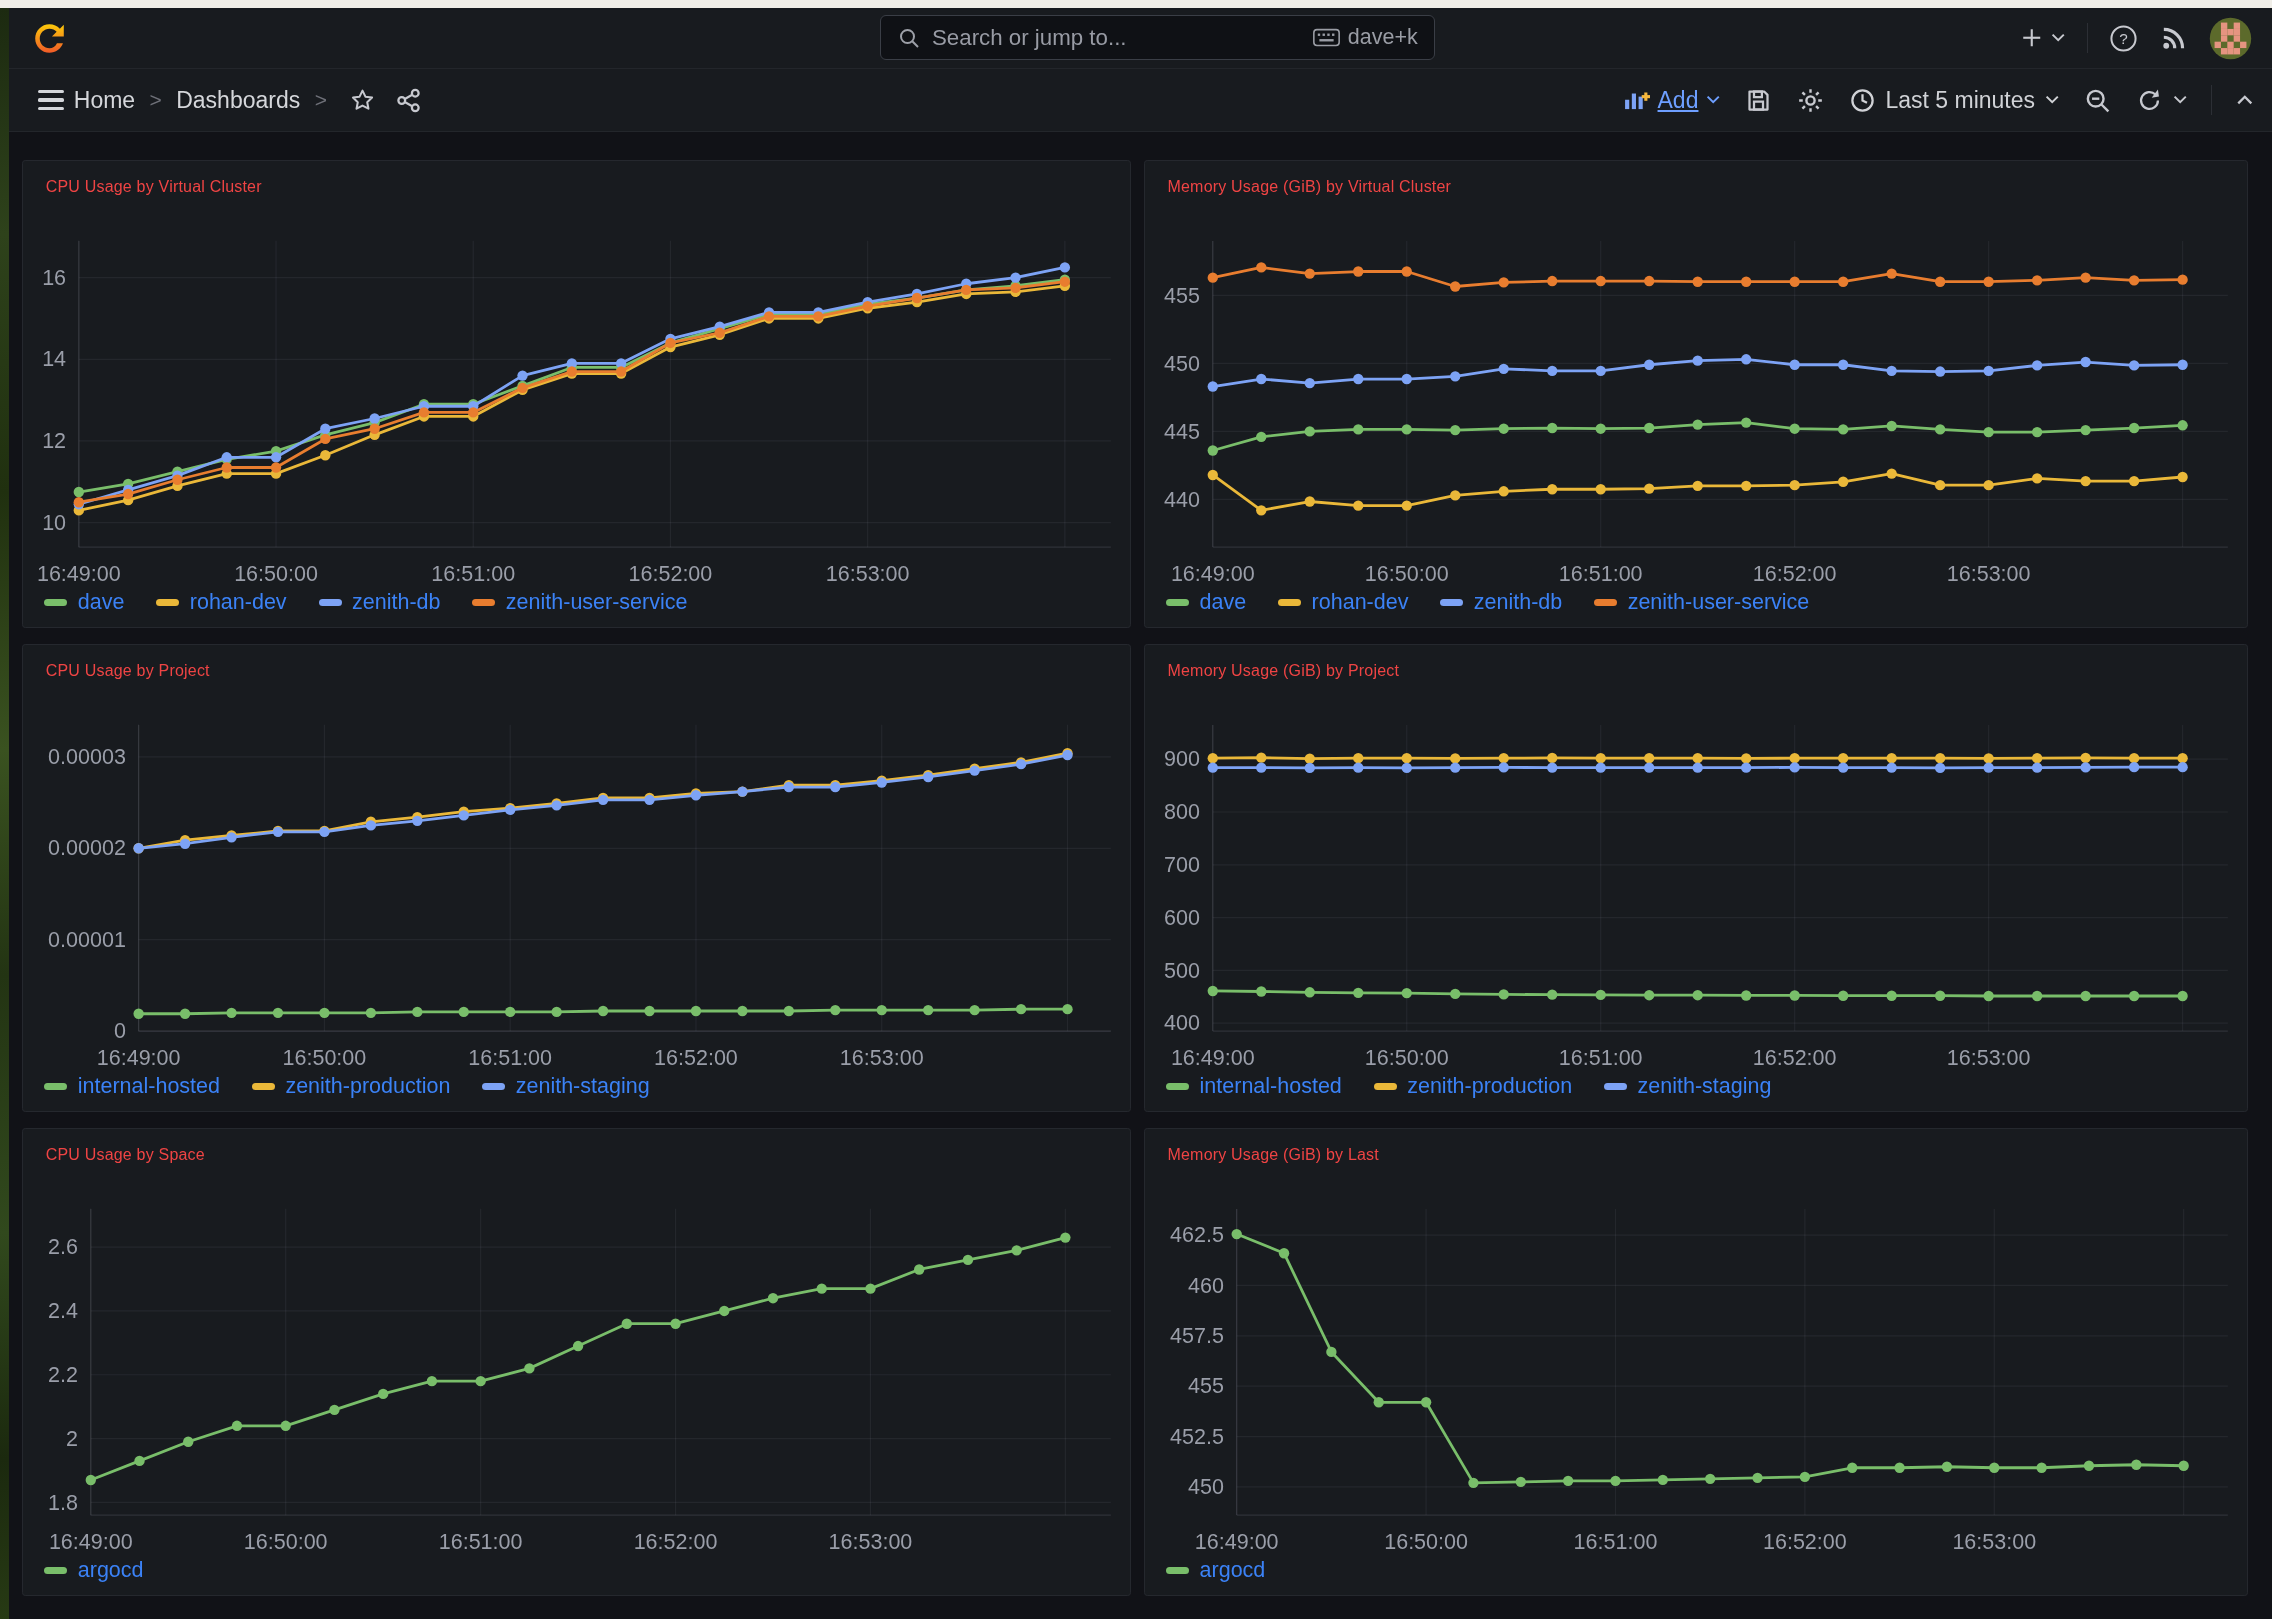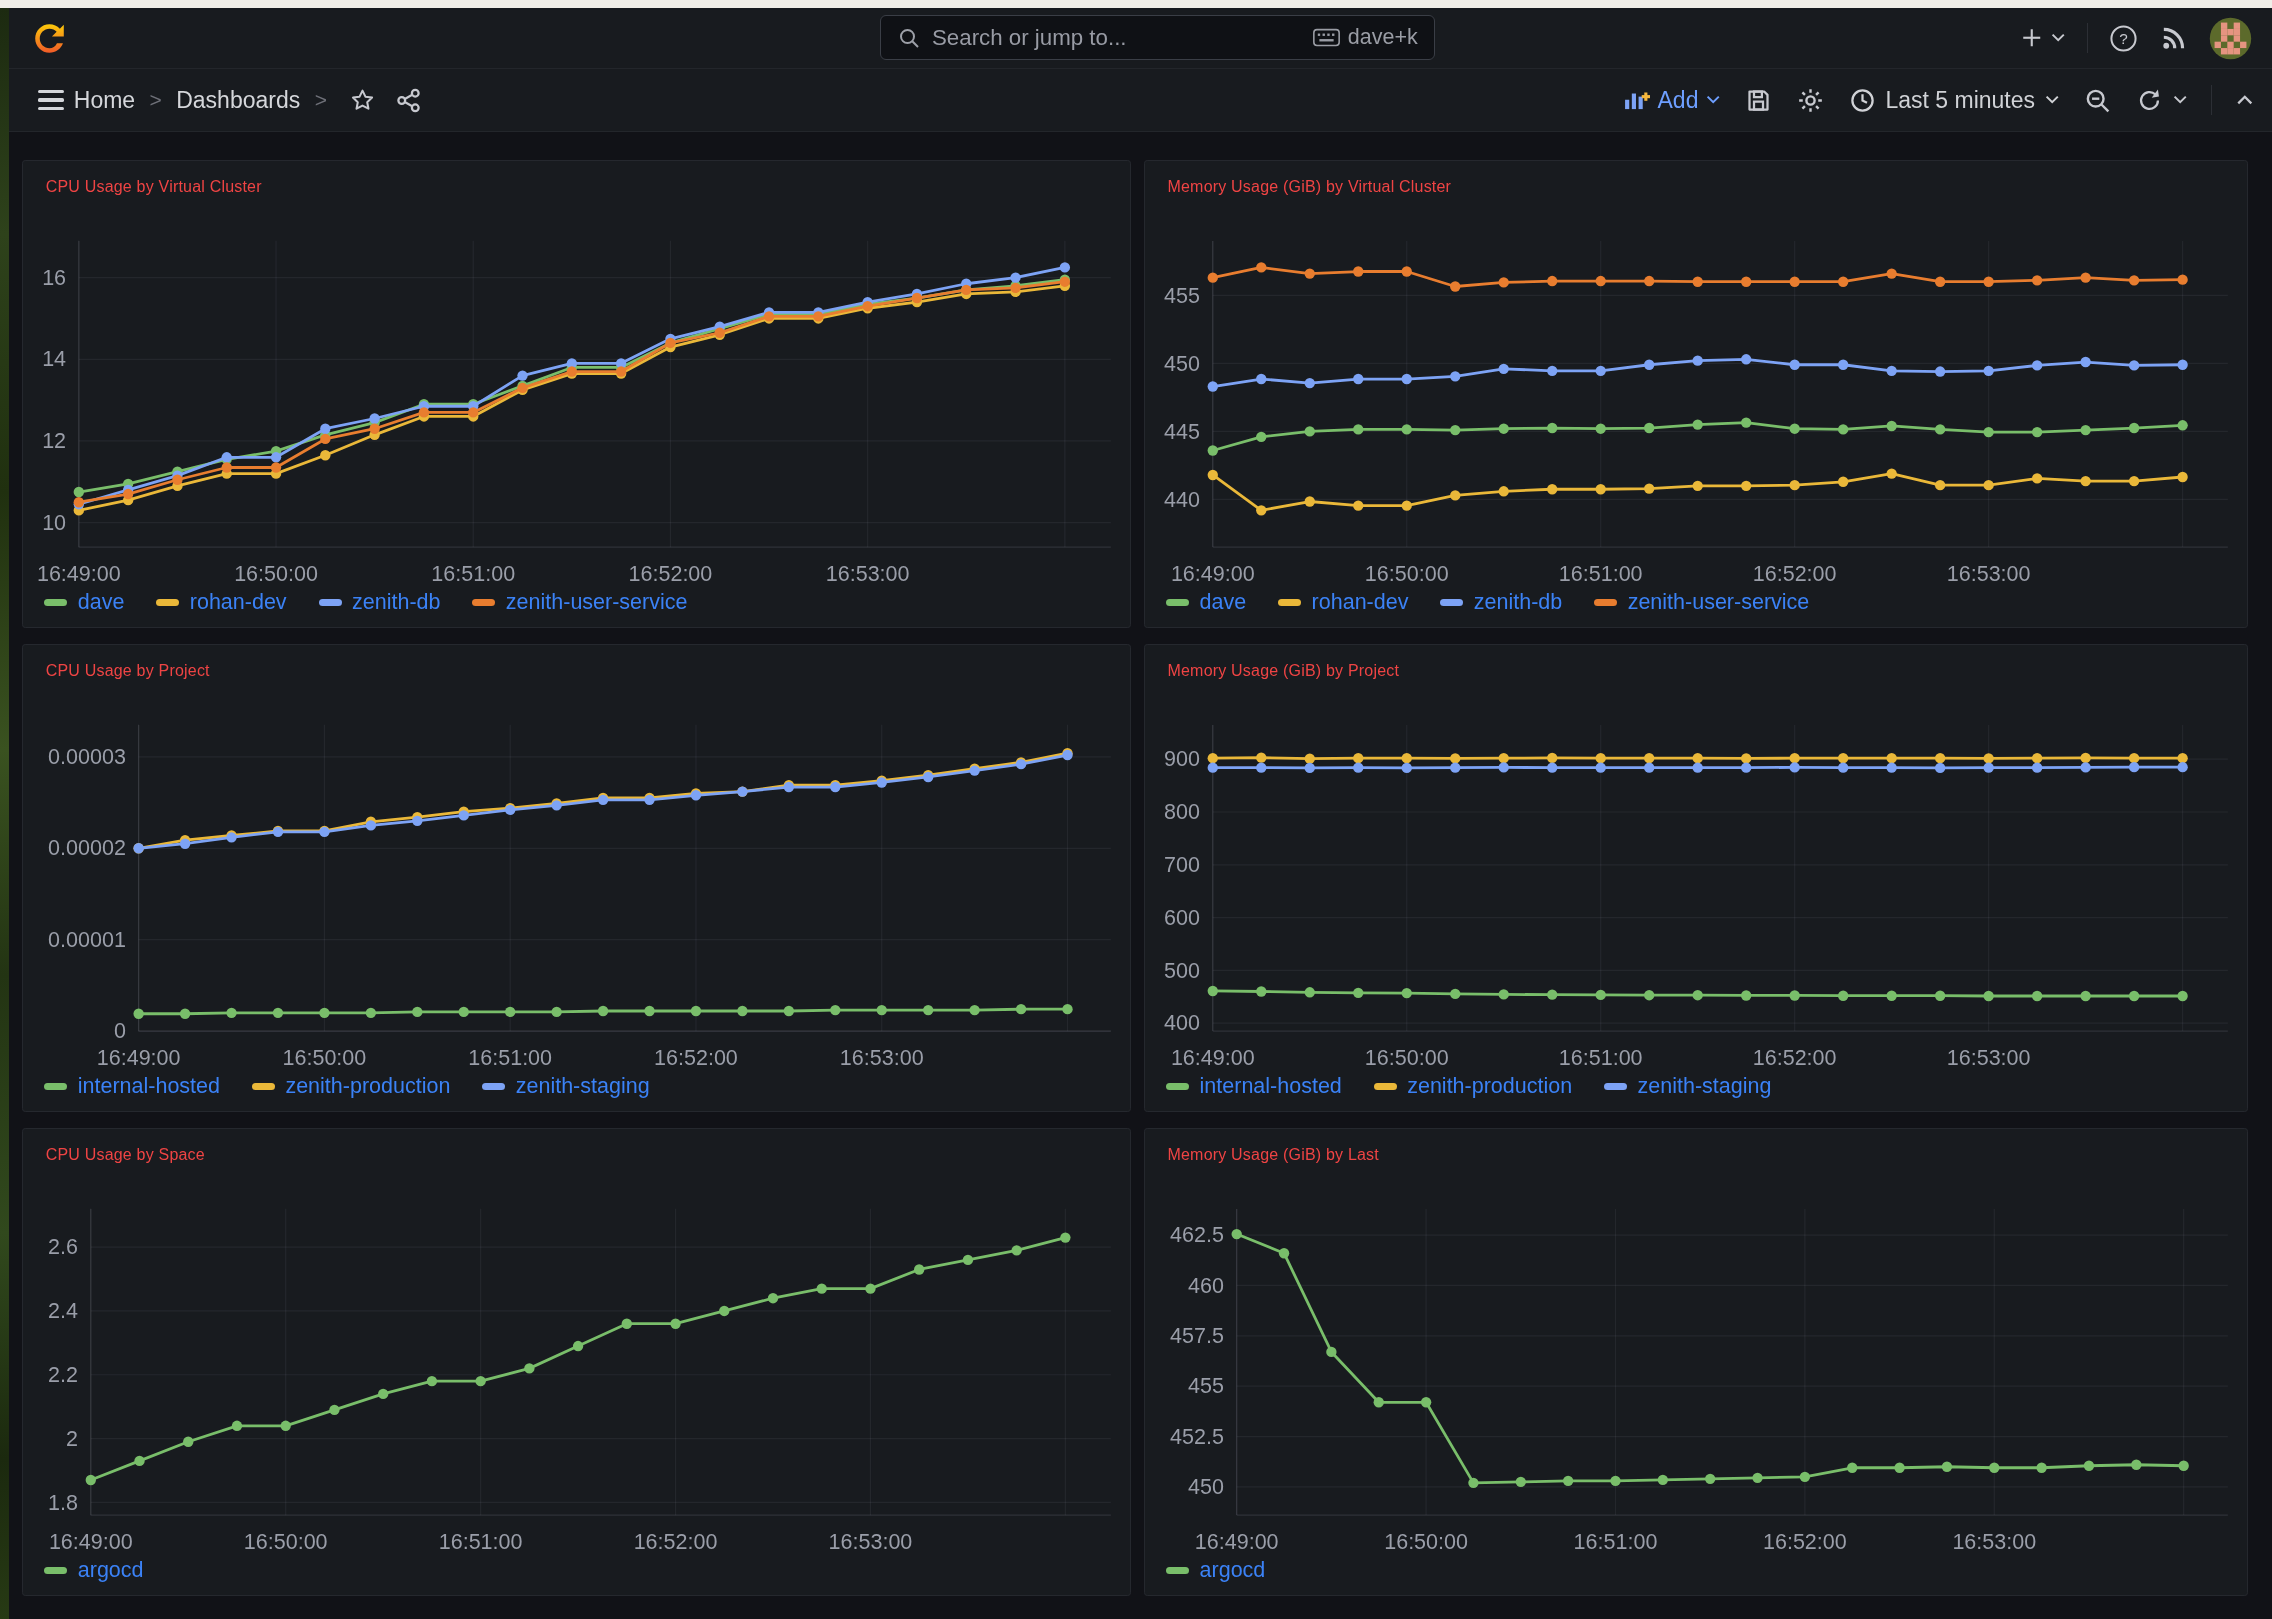--- a/index.html
+++ b/index.html
@@ -21,21 +21,21 @@
   .searchbtn .kbd{margin-left:auto;display:flex;align-items:center;gap:8px;color:#9a9da5;font-size:21.5px;}
   .nav-right{margin-left:auto;display:flex;align-items:center;gap:21px;margin-right:21px;}
   .icon-btn{display:flex;align-items:center;justify-content:center;border:none;background:none;padding:0;cursor:pointer;color:#c7c9cf;}
   .vdiv{width:1.2px;height:30px;background:#2c2f35;}
   .burger{margin-left:29px;display:flex;flex-direction:column;gap:5.6px;}
   .burger span{display:block;width:26px;height:3.2px;background:#d5d7db;border-radius:1.6px;}
   .crumbs{display:flex;align-items:center;gap:14.4px;margin-left:10px;font-size:23px;color:#d5d7db;}
   .crumbs .sep{color:#6e7078;font-size:21px;}
   .crumbs .current{color:#9da1a9;}
   .tb-right{margin-left:auto;display:flex;align-items:center;gap:24px;margin-right:19px;}
-  .addbtn{display:flex;align-items:center;gap:8px;color:#6e9fff;font-size:23px;}
+  .addbtn{display:flex;align-items:center;gap:8px;color:#6e9fff;font-size:23px;text-decoration:underline;}
   .timebtn{display:flex;align-items:center;gap:9.6px;color:#d0d2d6;font-size:23px;}
   
   #dash{position:absolute;left:0;top:152px;width:2264px;padding:0 0 0 13.6px;box-sizing:border-box;}
   .grid{display:grid;grid-template-columns:1109px 1104px;grid-auto-rows:468px;gap:16px 12.8px;}
   .panel{position:relative;background:#181b1f;border:1.2px solid #25282e;border-radius:3.2px;box-sizing:border-box;}
   .panel-title{position:absolute;top:17px;left:22.3px;font-size:16px;font-weight:500;color:#ef4444;letter-spacing:0.2px;}
   svg.chart{position:absolute;left:0;top:0;width:100%;height:100%;}
   svg.chart text.tick{fill:#9a9ea9;font-size:27px;font-family:"Liberation Sans",sans-serif;}
   .legend{position:absolute;left:21px;bottom:12px;display:flex;align-items:center;gap:32px;}
   .legend-item{display:flex;align-items:center;gap:10.4px;cursor:pointer;}

